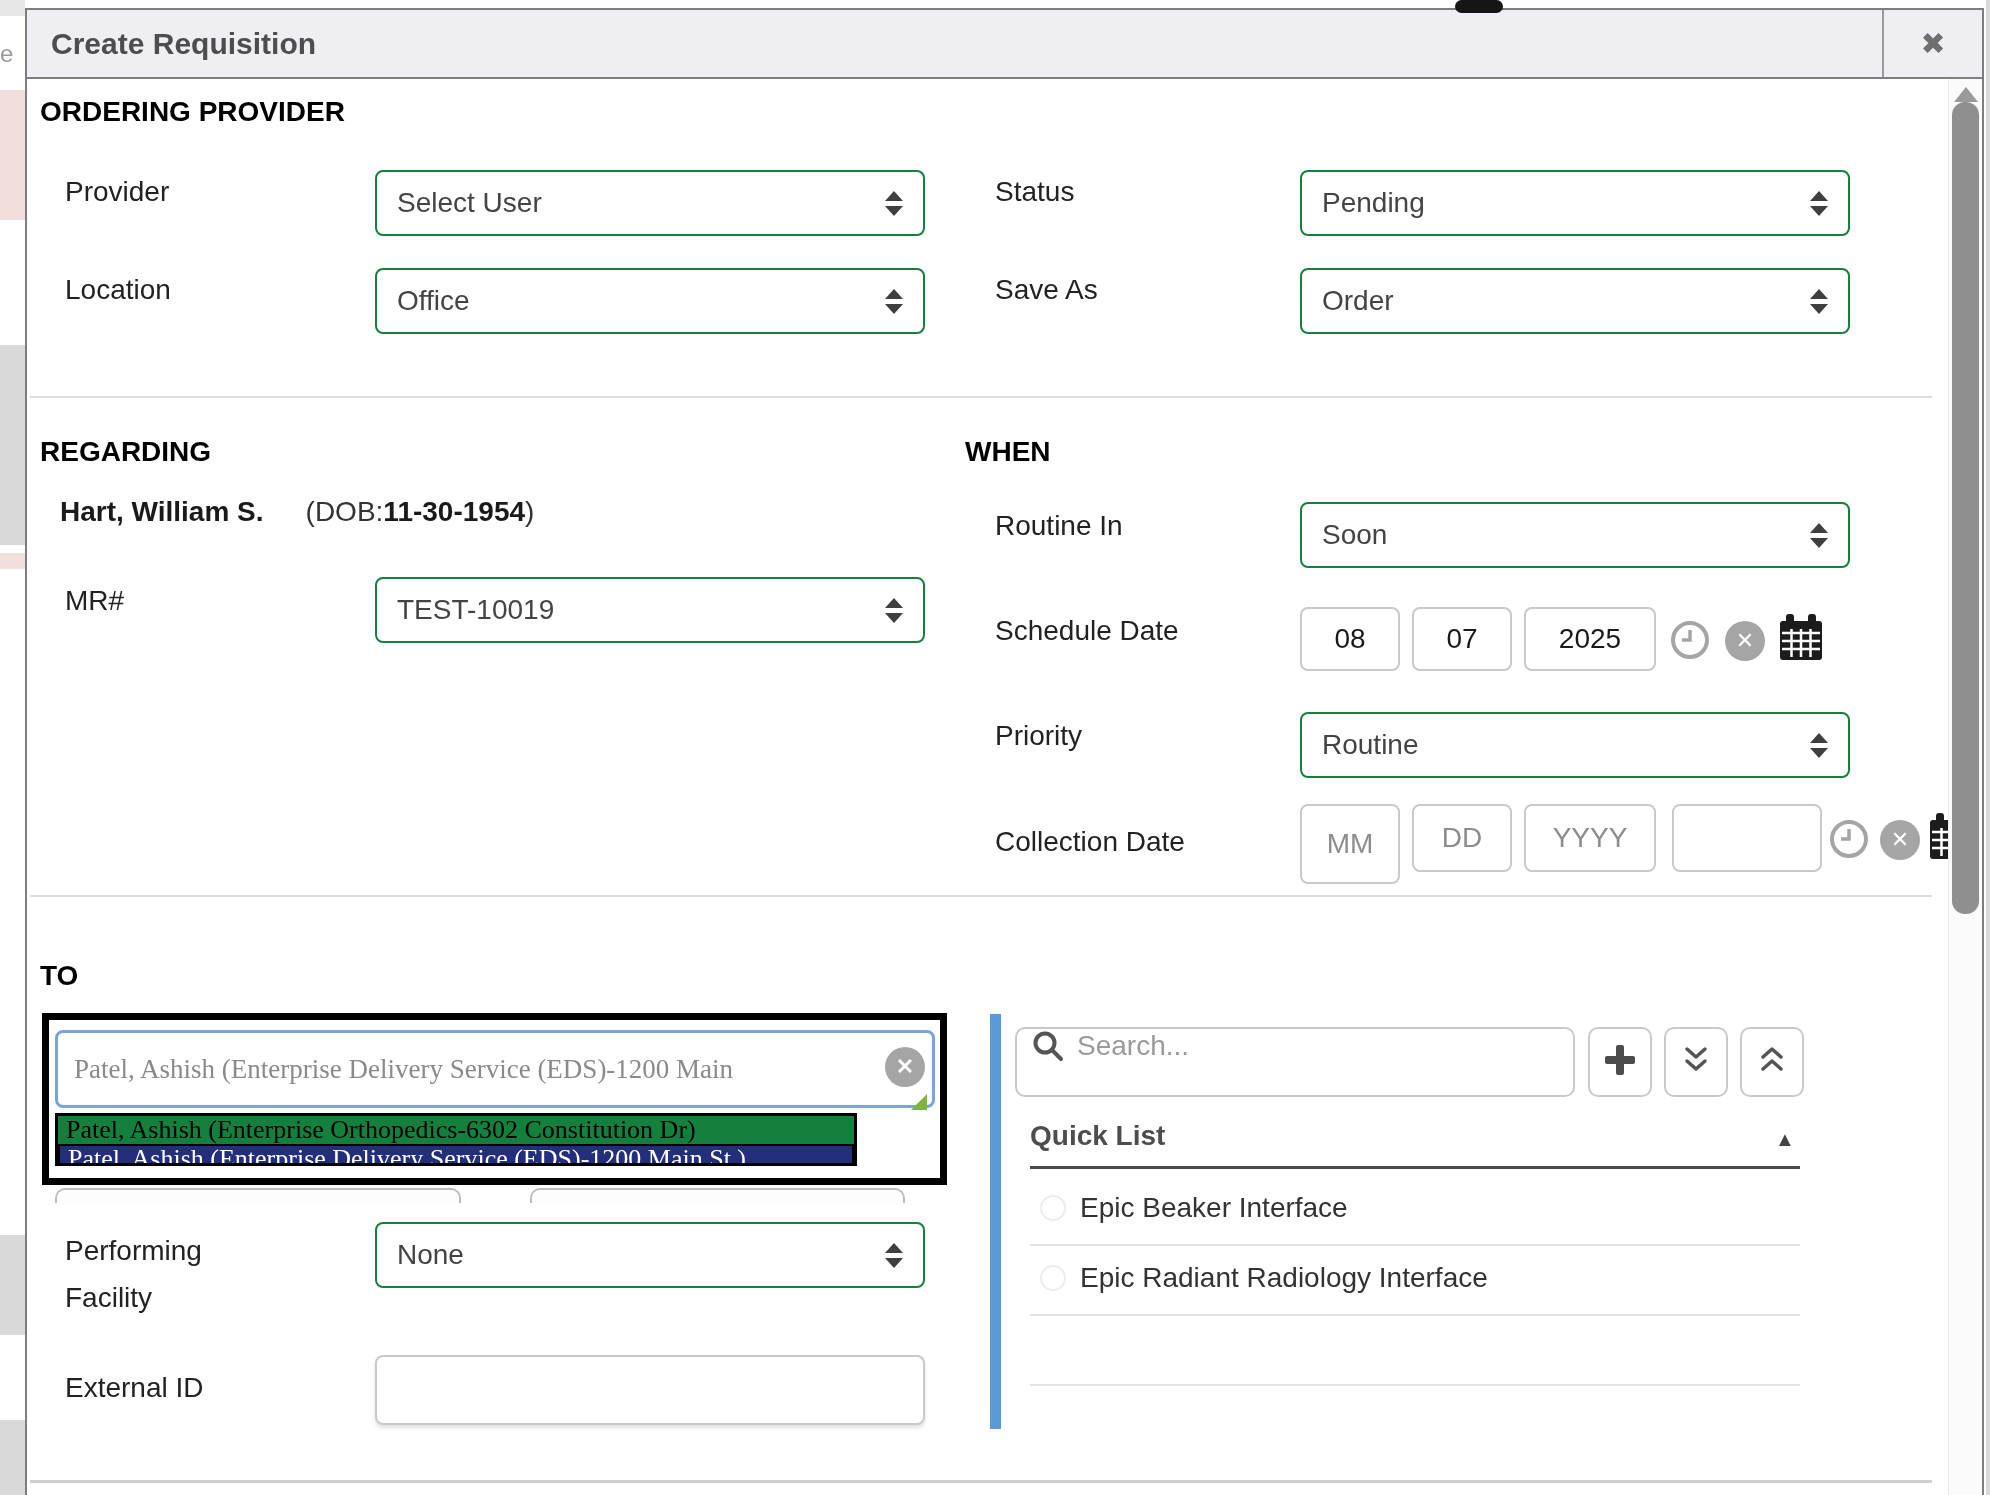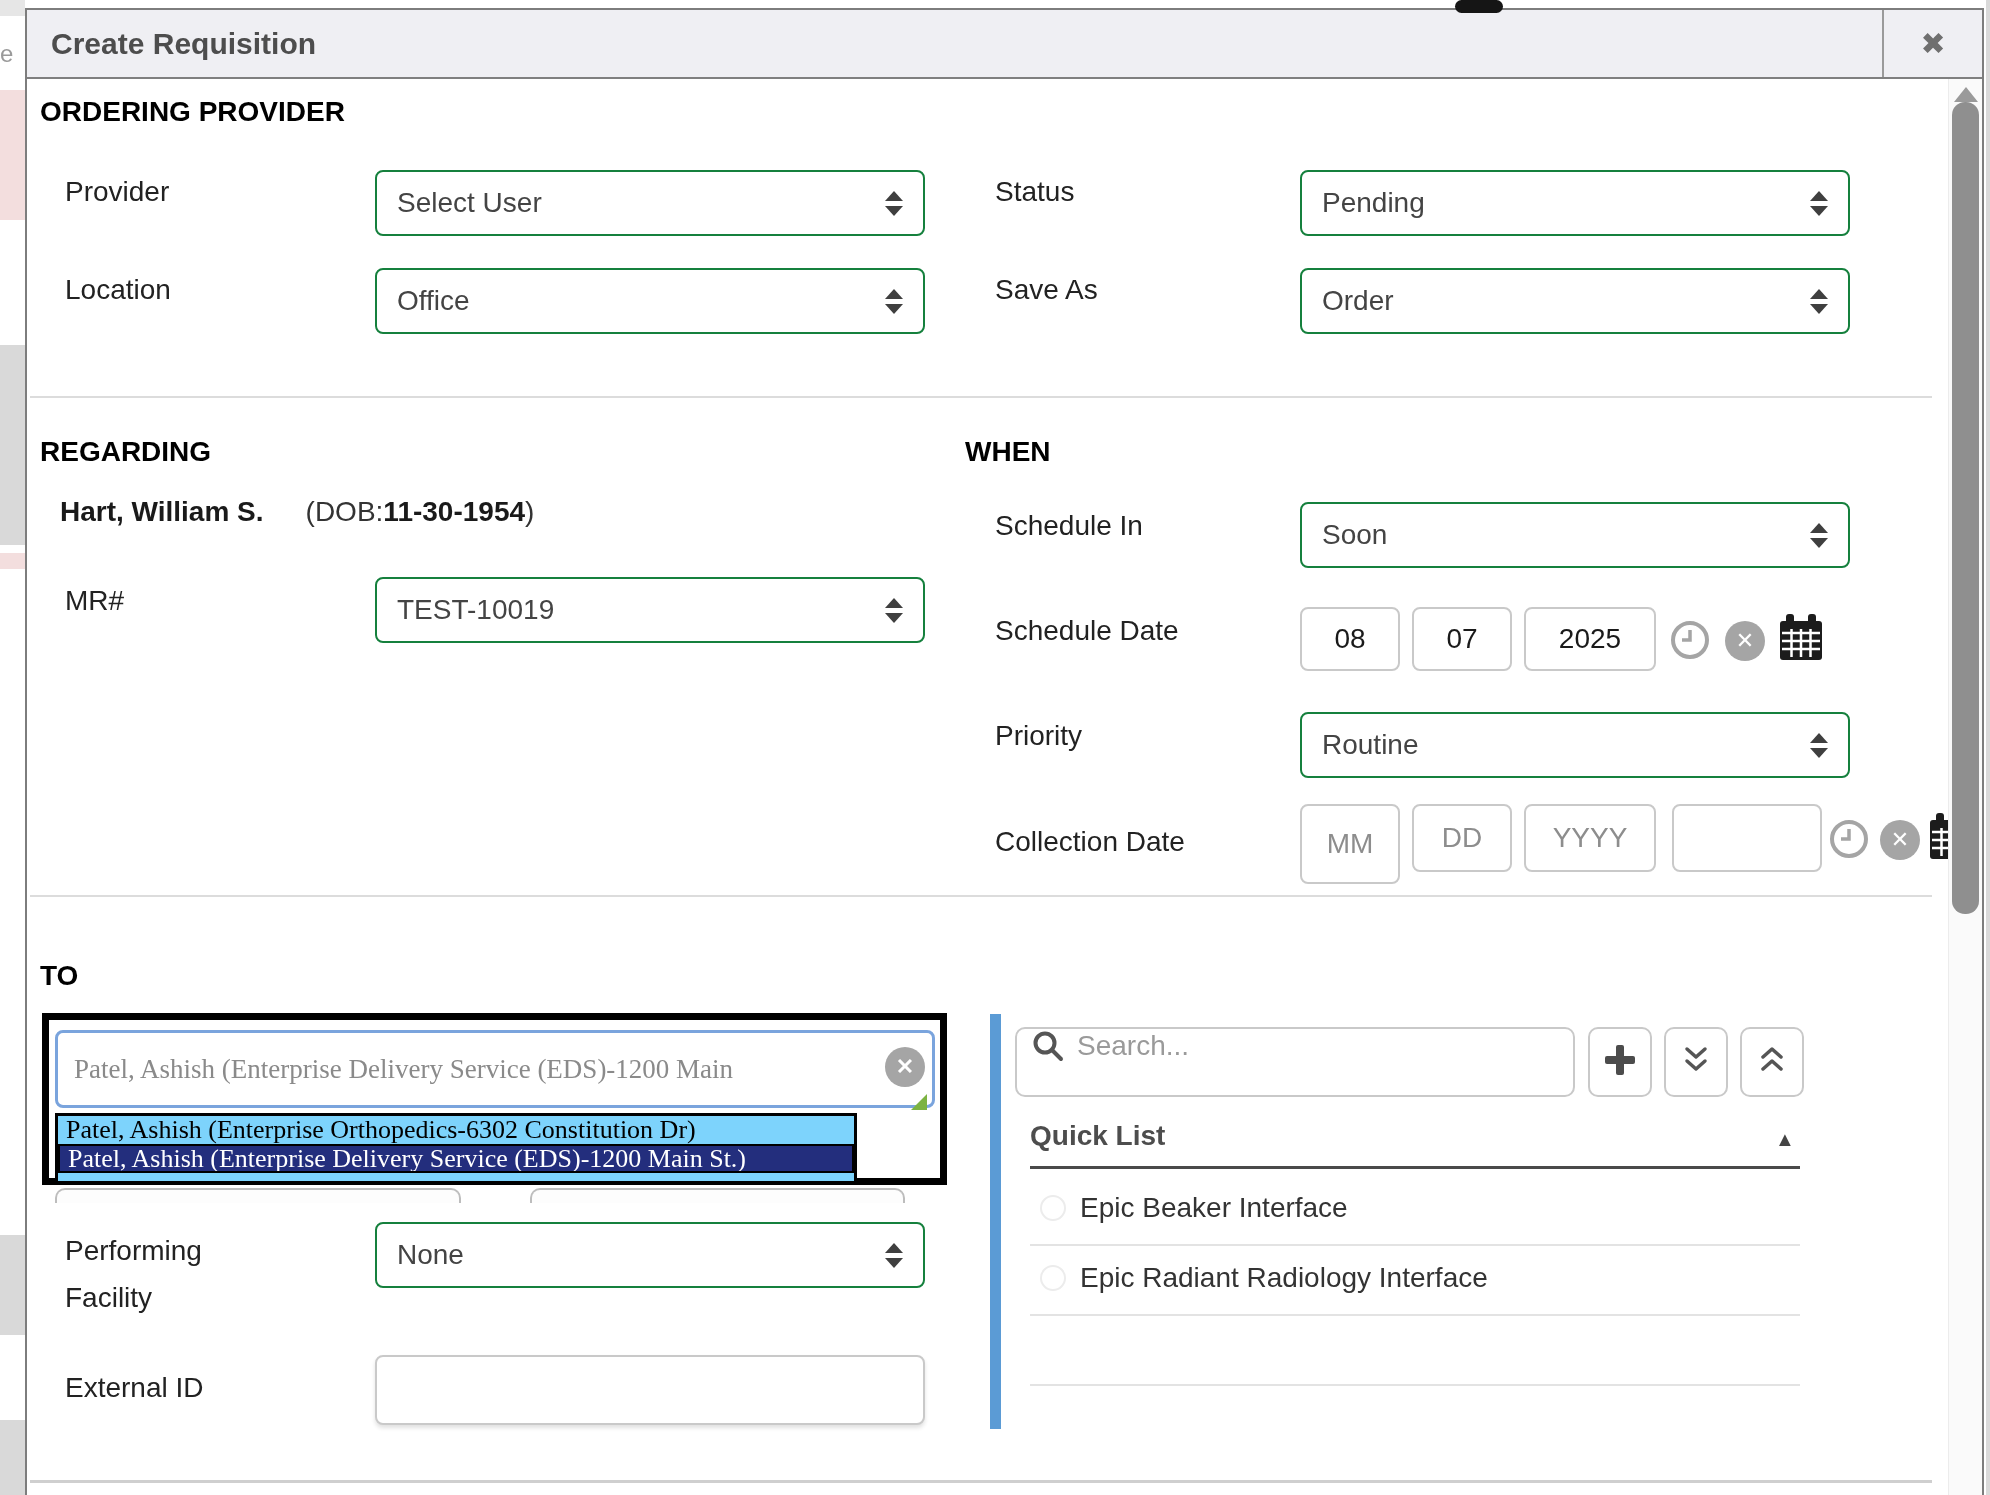--- a/index.html
+++ b/index.html
@@ -75,22 +75,22 @@
     border:3px solid #7aa4dd; border-radius:8px; box-sizing:border-box;
     font-size:27px; color:#8a8a8a; font-family:inherit; outline:none;
     padding:0 62px 0 16px; background:#fff;
   }
   .to-clear { left:836px; top:27px; }
   .resize-handle {
     position:absolute; left:862px; top:74px; width:0; height:0;
     border-bottom:16px solid #7cb342; border-left:16px solid transparent; cursor:nwse-resize;
   }
   .suggest {
-    position:absolute; left:6px; top:93px; width:802px; height:71px;
-    border:3px solid #000; box-sizing:border-box; background:#7dd3fc; overflow:hidden;
+    position:absolute; left:6px; top:93px; width:802px; height:53px;
+    border:3px solid #000; box-sizing:border-box; background:#15803d; overflow:hidden;
   }
   .suggest-item {
     height:28px; line-height:28px; font-size:26px; color:#000;
     padding:0 8px; white-space:nowrap; overflow:hidden; cursor:pointer;
   }
   .suggest-item.selected {
     height:29px; line-height:25px; background:#232e7d; color:#fff;
     border:2px solid #000; box-sizing:border-box;
   }
   .peek-btn {
@@ -223,21 +223,21 @@
     <div class="sel" style="left:348px;top:498px">
       <span>TEST-10019</span>
       <span class="arrows">
           <i class="up"></i>
           <i class="dn"></i>
         </span>
     </div>
 
     <div class="hd" style="left:938px;top:357px">WHEN</div>
 
-    <span class="lbl" style="left:968px;top:431px">Schedule In</span>
+    <span class="lbl" style="left:968px;top:431px">Routine In</span>
     <div class="sel" style="left:1273px;top:423px">
       <span>Soon</span>
       <span class="arrows">
           <i class="up"></i>
           <i class="dn"></i>
         </span>
     </div>
 
     <span class="lbl" style="left:968px;top:536px">Schedule Date</span>
     <input class="date-box" style="left: 1273px; top: 528px;" value="08">

